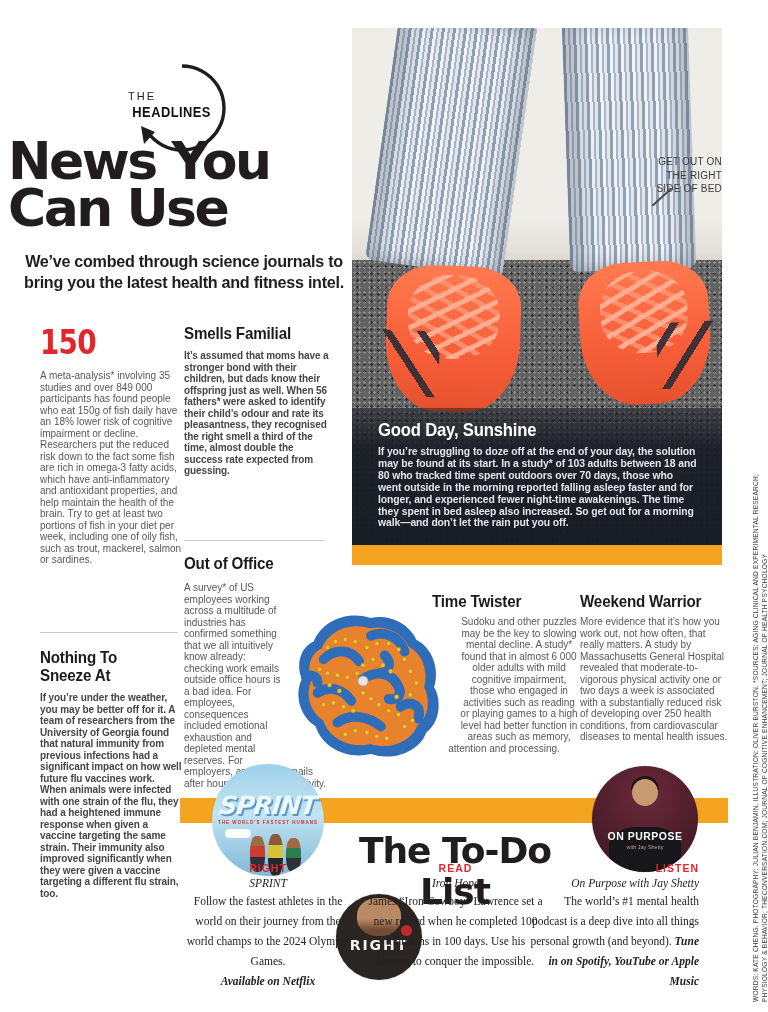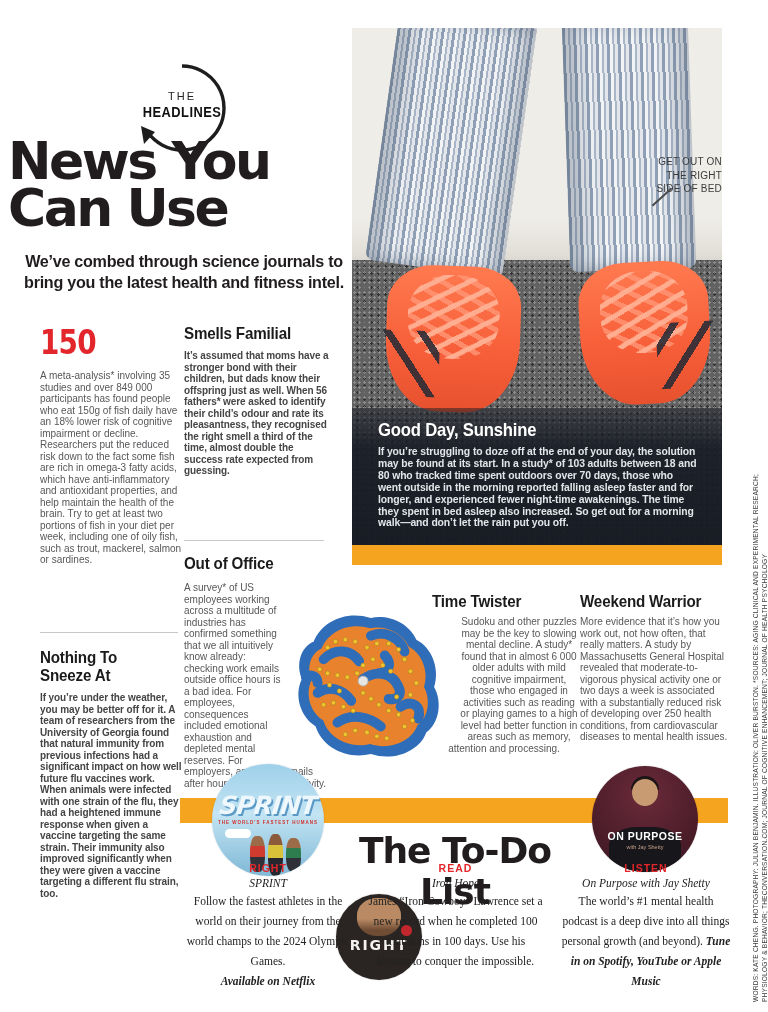--- a/index.html
+++ b/index.html
@@ -4,21 +4,21 @@
 <style>
   html,body{margin:0;padding:0;background:#ffffff;}
   .page{position:relative;width:768px;height:1012px;background:#fff;overflow:hidden;
         font-family:"Liberation Sans",sans-serif;color:#1d1d1d;}
   .abs{position:absolute;}
   .pre{white-space:pre-line;}
 
   
   .badge{left:128px;top:60px;width:108px;height:104px;}
   .badge svg{position:absolute;left:0;top:0;}
-  .badge-txt{position:absolute;left:0;top:30px;width:108px;text-align:center;}
+  .badge-txt{position:absolute;left:0;top:30px;width:108px;}
   .badge-the{font-size:11px;letter-spacing:2px;color:#222;}
   .badge-head{font-size:14px;font-weight:bold;letter-spacing:.5px;color:#111;margin-top:2px;transform:scaleX(.92);}
   .title{left:8px;top:138px;width:352px;font-family:"DejaVu Sans",sans-serif;
          font-weight:bold;font-size:52px;line-height:47px;letter-spacing:-2.5px;color:#211d1e;}
   .subtitle{left:8px;top:251px;width:352px;text-align:center;font-weight:bold;
             font-size:17px;line-height:21px;letter-spacing:-.3px;transform:scaleX(.95);color:#211d1e;}
 
   
   .h-cond{font-weight:bold;color:#1b1b1b;font-size:16.5px;line-height:18px;
           transform:scaleX(.92);transform-origin:0 50%;letter-spacing:-.2px;}
@@ -271,21 +271,21 @@
     <div class="todo-body">Follow the fastest athletes in the world on their journey from the world champs to the 2024 Olympic Games.</div>
     <div class="todo-body todo-cta">Available on Netflix</div>
   </div>
 
   <div class="abs todo-col" style="left:368px;top:862px;width:175px;z-index:6;">
     <div class="todo-label">READ</div>
     <div class="todo-item-title">Iron Hope</div>
     <div class="todo-body">James “Iron Cowboy” Lawrence set a new record when he completed 100 triathlons in 100 days. Use his lessons to conquer the impossible.</div>
   </div>
 
-  <div class="abs todo-col" style="left:560px;top:862px;width:172px;z-index:6;">
+  <div class="abs todo-col" style="left:527px;top:862px;width:172px;z-index:6;text-align:right;">
     <div class="todo-label">LISTEN</div>
     <div class="todo-item-title">On Purpose with Jay Shetty</div>
     <div class="todo-body"><span>The world’s #1 mental health podcast is a deep dive into all things personal growth (and beyond). </span><span class="todo-cta">Tune in on Spotify, YouTube or Apple Music</span></div>
   </div>
 
   <div class="abs credits">
     <span>WORDS: KATE CHENG. PHOTOGRAPHY: JULIAN BENJAMIN. ILLUSTRATION: OLIVER BURSTON. *SOURCES: AGING CLINICAL AND EXPERIMENTAL RESEARCH;</span>
     <span>PHYSIOLOGY &amp; BEHAVIOR; THECONVERSATION.COM; JOURNAL OF COGNITIVE ENHANCEMENT; JOURNAL OF HEALTH PSYCHOLOGY</span>
   </div>
 

